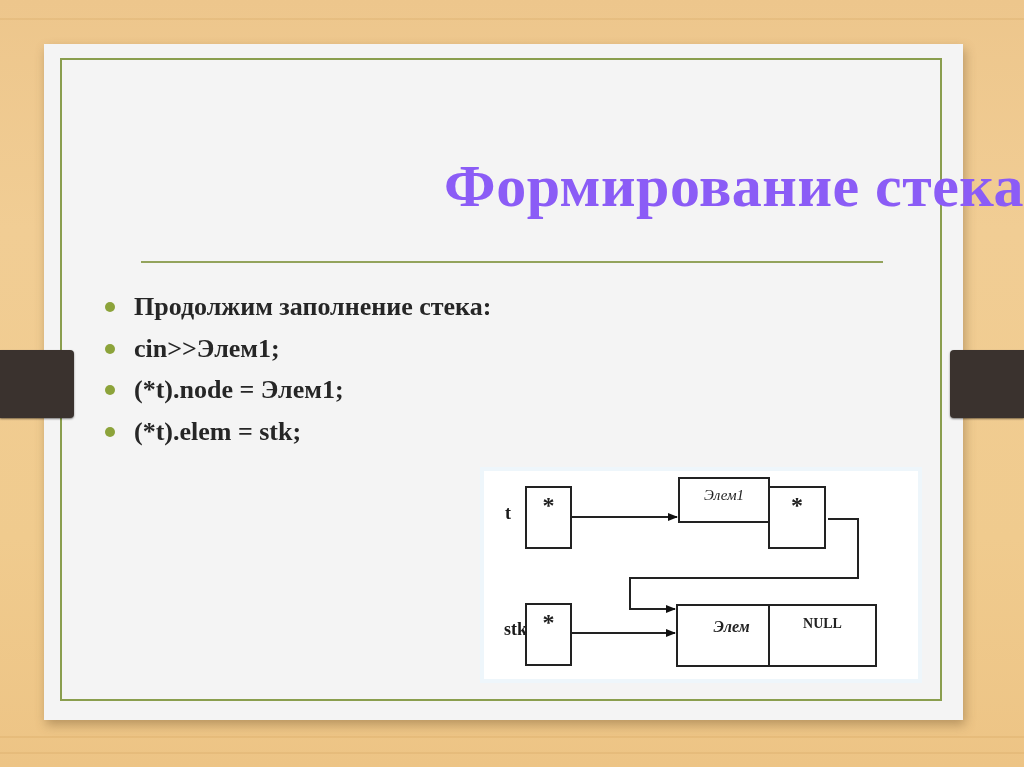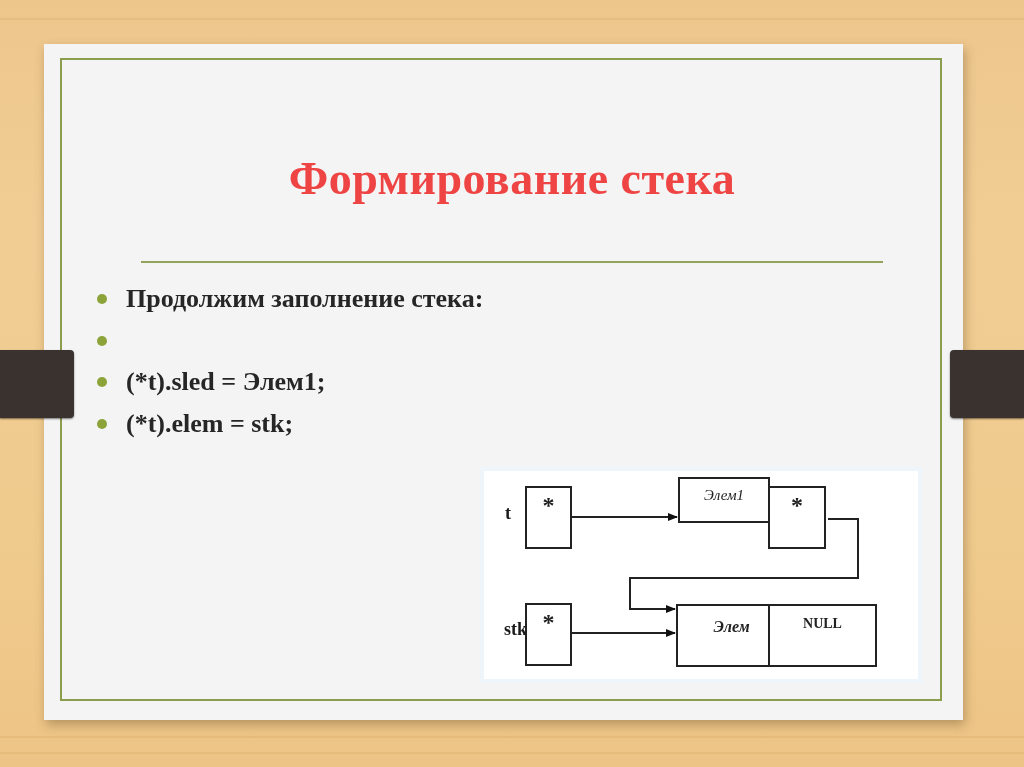--- a/index.html
+++ b/index.html
@@ -23,29 +23,29 @@
   }
   .side-tab {
     position: absolute; top: 350px; height: 68px; width: 74px;
     background: #3A322E;
     box-shadow: 0 1px 2px rgba(0,0,0,0.5);
   }
   .side-tab.left { left: 0; border-radius: 0 4px 4px 0; }
   .side-tab.right { right: 0; width: 74px; border-radius: 4px 0 0 4px; }
   .title {
     position: absolute; left: 0; width: 1024px; top: 152px;
-    text-align: center; font-size: 46px; font-weight: bold; color: #ef4444;
+    text-align: right; font-size: 60px; font-weight: bold; color: #8b5cf6;
     letter-spacing: 0.5px;
   }
   .divider {
     position: absolute; left: 141px; top: 261px; width: 742px; height: 2px;
     background: #93A35C;
   }
   .bullets {
-    position: absolute; left: 92px; top: 282px; margin: 0; padding: 0; list-style: none;
+    position: absolute; left: 92px; top: 282px; margin: 8px; padding: 0; list-style: none;
   }
   .bullets li {
     position: relative; padding-left: 34px; height: 41.5px;
     font-size: 26px; font-weight: bold; color: #262626; line-height: 34px;
   }
   .bullet-dot {
     position: absolute; left: 5px; top: 12px; width: 10px; height: 10px;
     border-radius: 50%; background: #8CA33A;
   }
   .diagram {
@@ -82,22 +82,22 @@
 </div>
 
 <div class="side-tab left"></div>
 <div class="side-tab right"></div>
 
 <div class="title">Формирование стека</div>
 <div class="divider"></div>
 
 <ul class="bullets">
   <li><span class="bullet-dot"></span><span>Продолжим заполнение стека:</span></li>
-  <li><span class="bullet-dot"></span></li>
-  <li><span class="bullet-dot"></span><span>(*t).sled = Элем1;</span></li>
+  <li><span class="bullet-dot"></span><span>cin&gt;&gt;Элем1;</span></li>
+  <li><span class="bullet-dot"></span><span>(*t).node = Элем1;</span></li>
   <li><span class="bullet-dot"></span><span>(*t).elem = stk;</span></li>
 </ul>
 
 <div class="diagram">
 
   <div class="d-label" style="left:25px; top:36px;">t</div>
   <div class="d-box" style="left:45px; top:19px; width:47px; height:63px;">
     <div class="d-cell-text star">*</div>
   </div>
 

